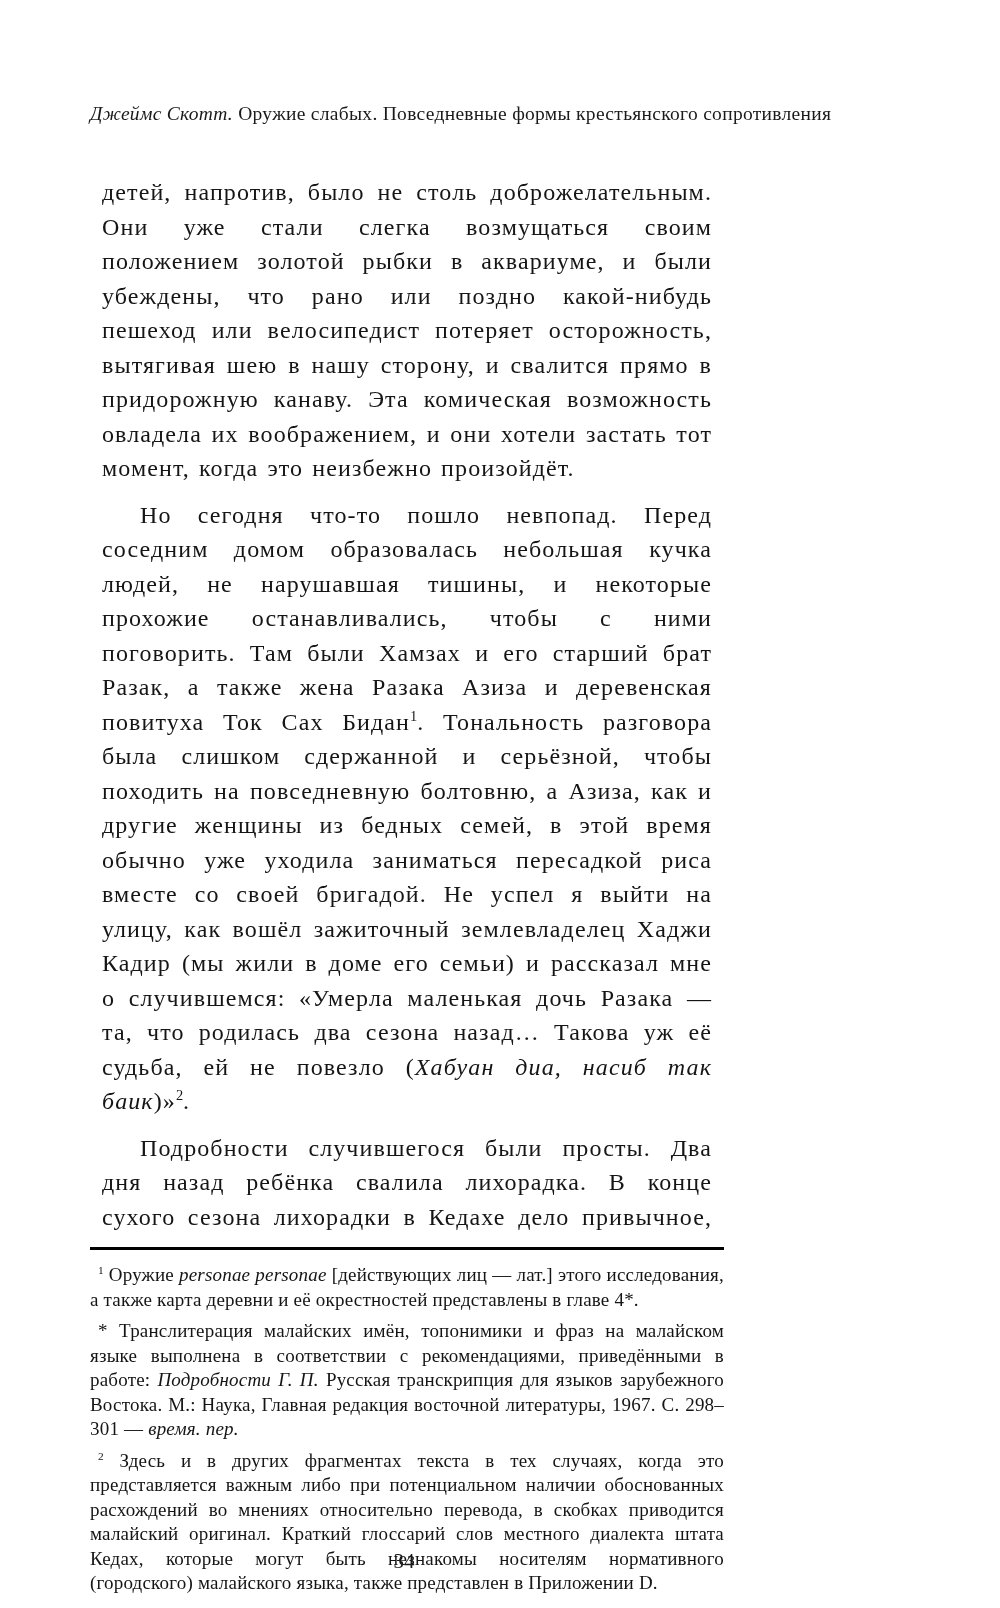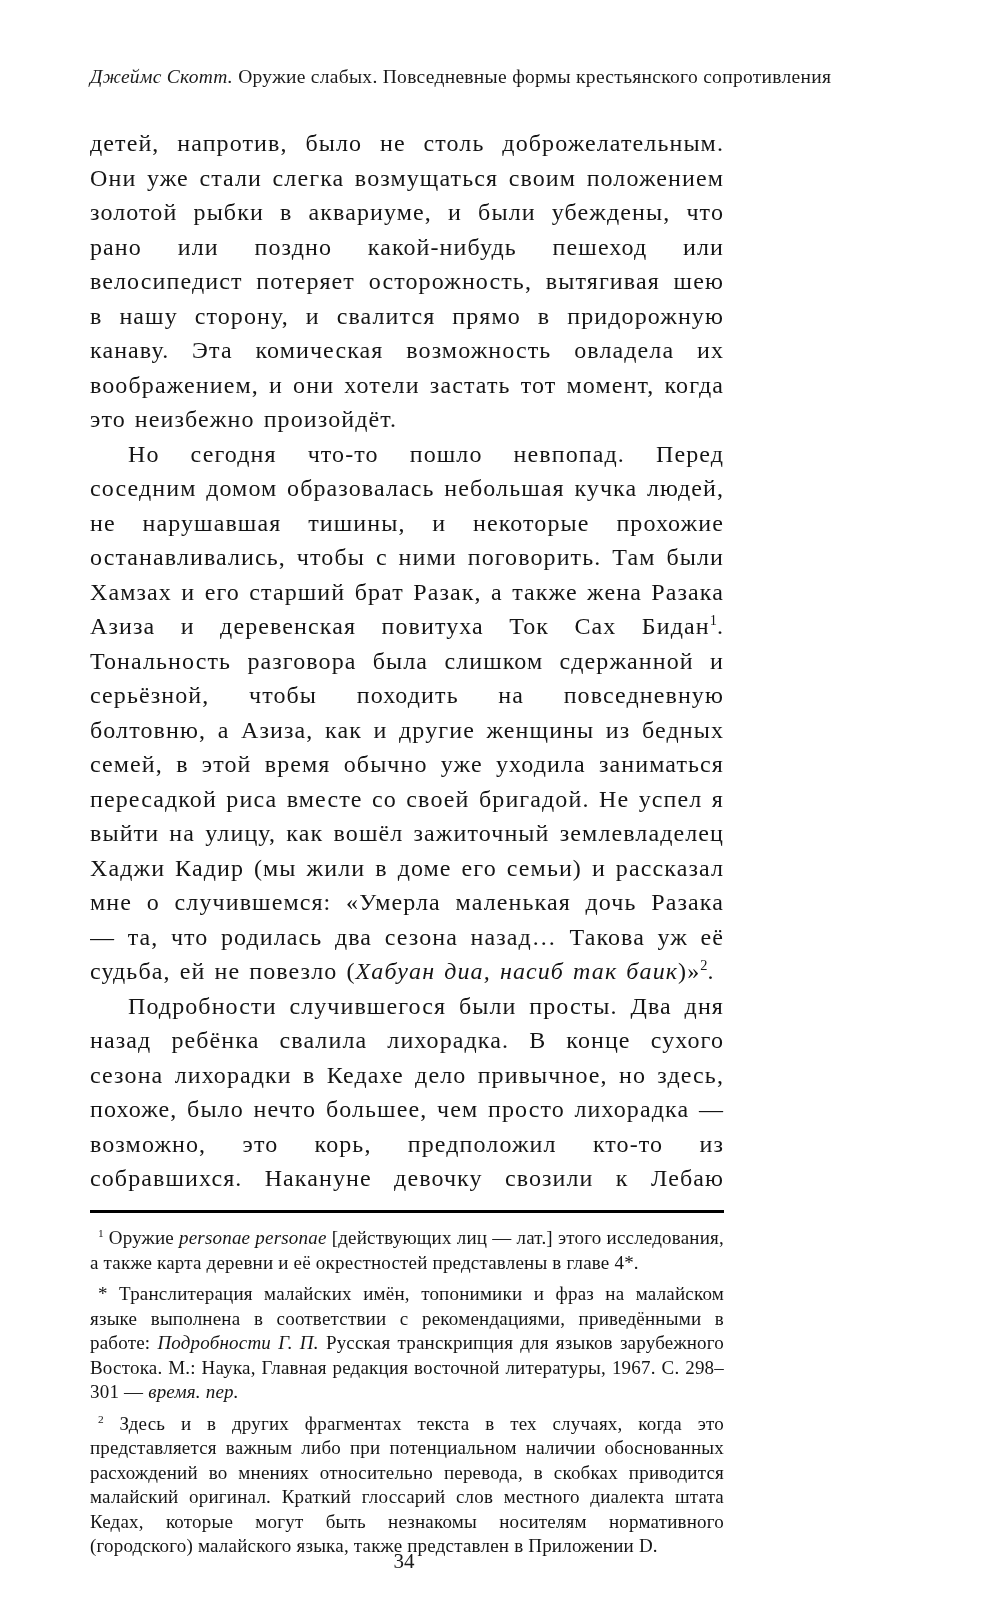--- a/index.html
+++ b/index.html
@@ -12,37 +12,37 @@
     height: 1608px;
     font-family: "Liberation Serif", "DejaVu Serif", serif;
     color: #151515;
     overflow: hidden;
   }
   .page {
     position: relative;
     box-sizing: border-box;
     width: 808px;
     height: 1608px;
-    padding: 66px 84px 0 90px;
+    padding: 103px 84px 0 90px;
   }
   .running-header {
     text-align: center;
     font-size: 19.5px;
     letter-spacing: 0.3px;
     color: #1a1a1a;
     margin-bottom: 38px;
     white-space: nowrap;
   }
   .running-header em { font-style: italic; }
   .body-text {
     height: 1074px;
     overflow: hidden;
   }
   .body-text p {
-    margin: 0;
+    margin: 12px;
     font-size: 24px;
     line-height: 34.5px;
     text-align: justify;
     letter-spacing: 1.1px;
     word-spacing: 2px;
     hyphens: auto;
   }
   .body-text p.indent { text-indent: 38px; }
   em { font-style: italic; }
   sup {

